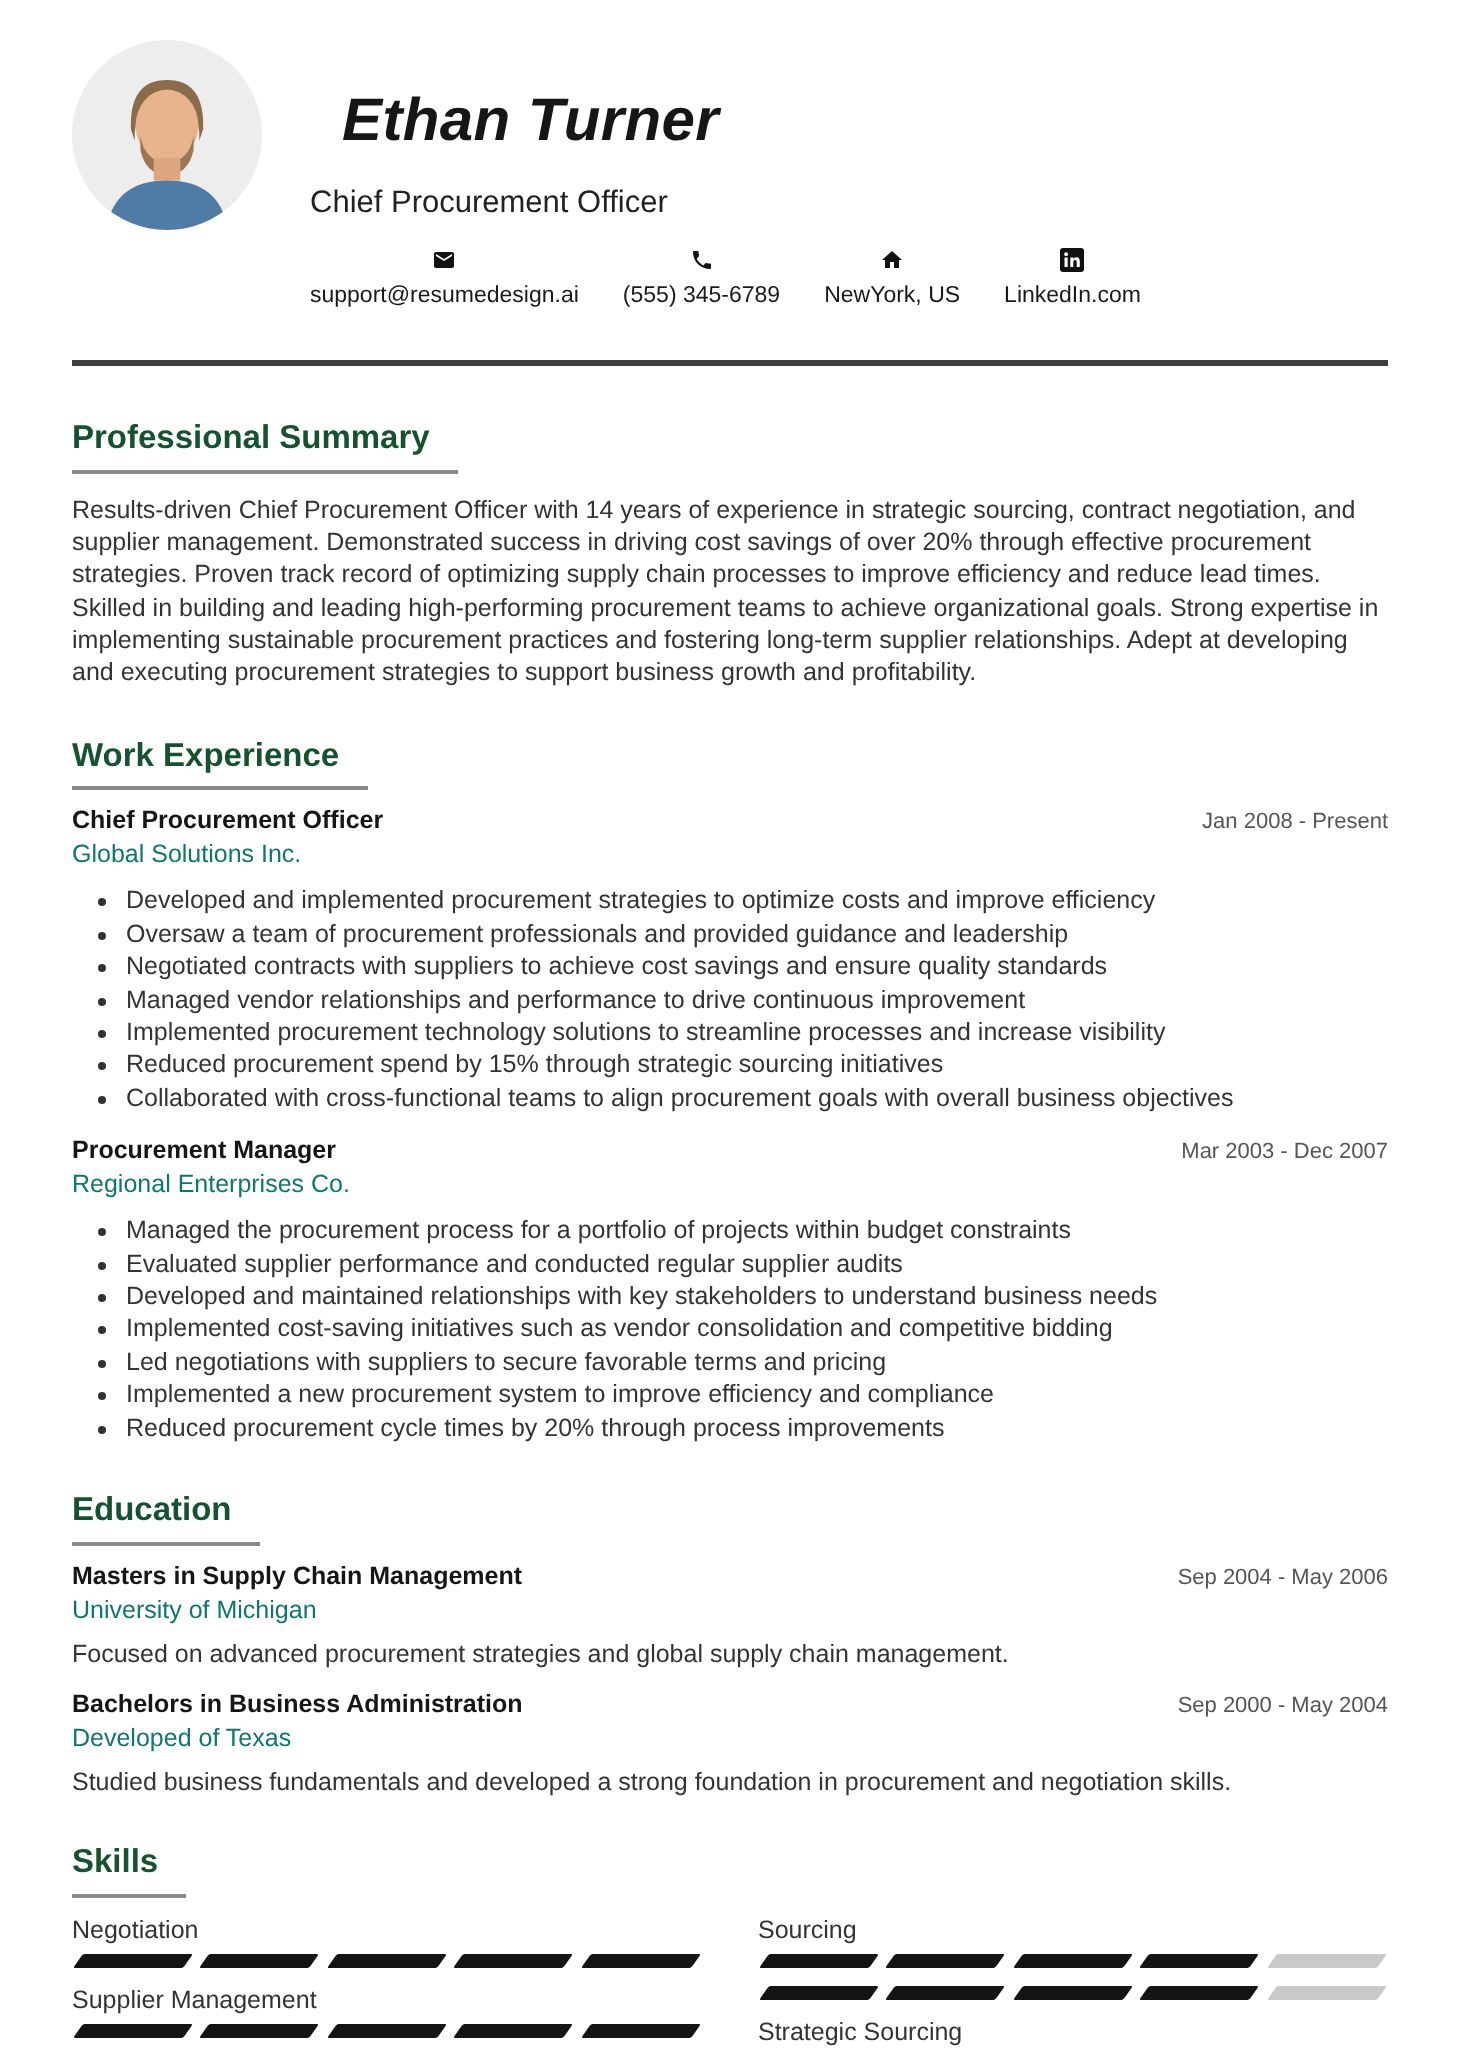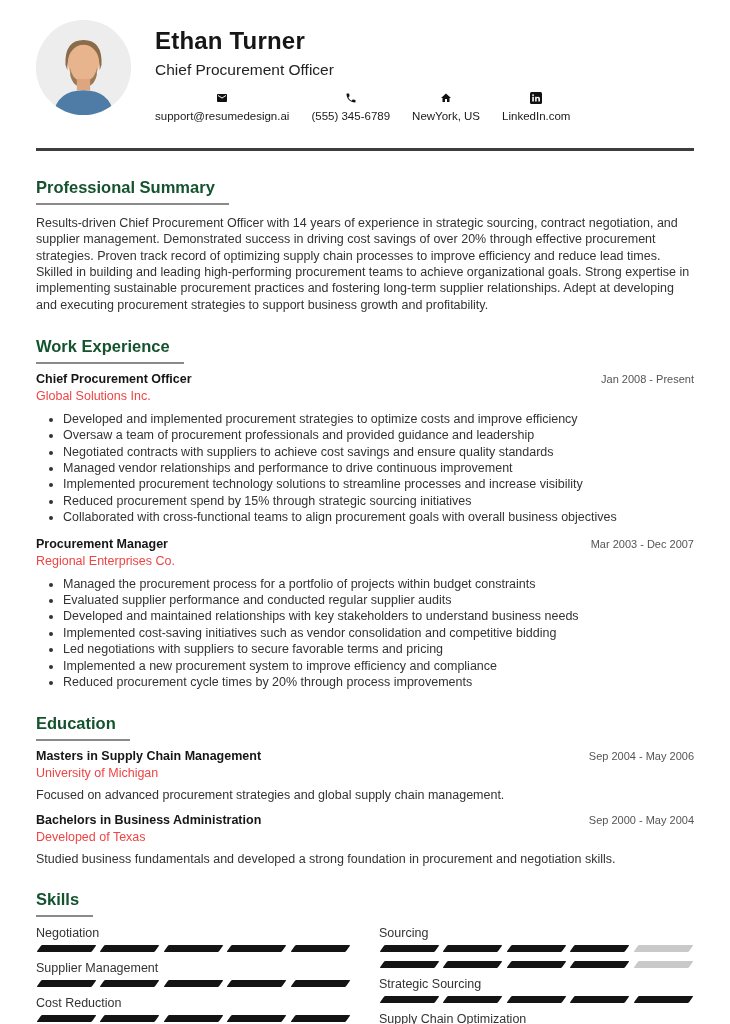--- a/index.html
+++ b/index.html
@@ -6,41 +6,41 @@
   .page{
     width:730px;height:1024px;overflow:hidden;box-sizing:border-box;
     padding:20px 36px 0;background:#fff;color:#222;
     font-family:"Liberation Sans","DejaVu Sans",sans-serif;
   }
   
   .hdr{display:flex;gap:24px;}
   .avatar{width:95px;height:95px;border-radius:50%;overflow:hidden;flex:0 0 95px;background:#ededed;}
   .avatar svg{display:block;width:100%;height:100%;}
   .hdr-text{padding-top:8px;}
-  .name{font-size:24px;font-weight:bold;margin:0;line-height:1.1;color:#161616;letter-spacing:.2px;}
+  .name{font-size:30px;font-weight:bold;margin:16px;line-height:1.1;color:#161616;letter-spacing:.2px;font-style:italic;}
   .ptitle{font-size:15.5px;margin-top:7px;color:#222;}
   .contacts{display:flex;gap:22px;margin-top:13px;align-items:center;font-size:11.5px;color:#1a1a1a;}
   .contact{display:flex;align-items:center;gap:6px;white-space:nowrap;flex-direction:column;}
   .cicon{display:inline-flex;}
   .cicon svg{width:12px;height:12px;display:block;fill:#111;}
   .divider{border:none;border-top:3px solid #3d3d3d;margin:26px 0 0;}
   
   section{margin-top:24px;}
   #summary-section{margin-top:27px;}
   .sec-h{font-size:16.5px;font-weight:bold;margin:0;display:inline-block;
          border-bottom:2px solid #8a8a8a;padding:0 14px 5px 0;line-height:1.2;color:#14532d;}
   .sec-h-wrap{line-height:0;}
   .summary-text{font-size:12.5px;line-height:16.3px;margin:10px 0 0;color:#333;}
   
   .entry{margin-top:8px;}
   .entry + .entry{margin-top:11px;}
   .entry-head{display:flex;justify-content:space-between;align-items:baseline;}
   .entry-title{font-weight:bold;font-size:12.5px;color:#161616;}
   .entry-dates{font-size:11px;color:#555;}
-  .entry-sub{font-size:12.5px;margin-top:3px;color:#ef4444;}
+  .entry-sub{font-size:12.5px;margin-top:3px;color:#0f766e;}
   ul.bullets{margin:8px 0 0;padding-left:27px;list-style-type:disc;}
   ul.bullets li{font-size:12.5px;line-height:16.4px;color:#333;}
   .degree-desc{font-size:12.5px;margin:8px 0 0;color:#333;}
   
   .skills-grid{display:grid;grid-template-columns:1fr 1fr;column-gap:28px;margin-top:9px;}
   .skill-item{margin-bottom:9px;}
   .skill-name{font-size:12.5px;color:#333;line-height:14px;}
   .skill-bar{display:flex;gap:8px;margin-top:5px;height:7px;padding:0 3px;}
   .seg{flex:1;transform:skewX(-35deg);border-radius:1px;}
   .seg.filled{background:var(--bar-filled,#141414);}

